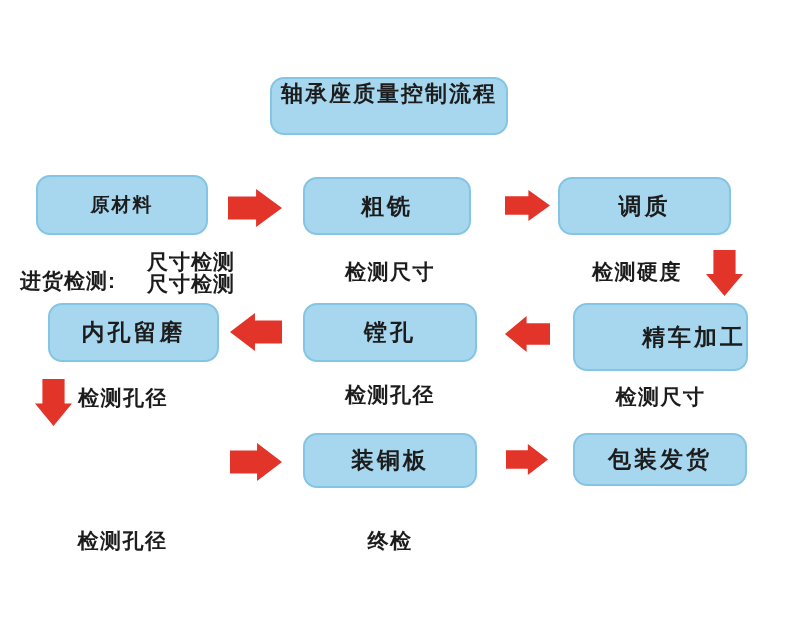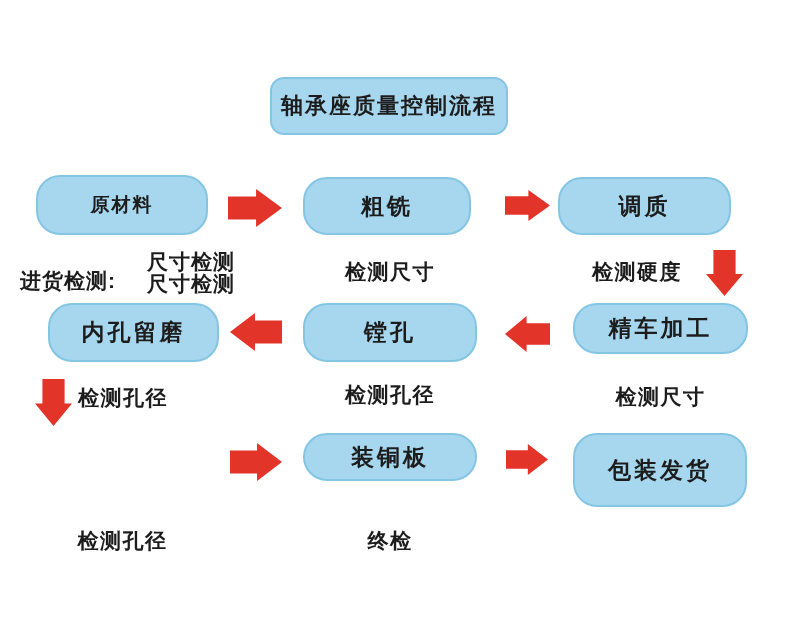--- a/index.html
+++ b/index.html
@@ -10,21 +10,21 @@
     width: 800px;
     height: 640px;
     background: var(--background, #ffffff);
     overflow: hidden;
   }
 
   .node {
     position: absolute;
     background: var(--box-fill, #a7d7ee);
     border: 2px solid var(--box-border, #84c5e3);
-    border-radius: 24px;
+    border-radius: 14px;
     box-sizing: border-box;
     display: flex;
     flex-direction: column;
     align-items: center;
     justify-content: center;
     font-weight: bold;
     font-size: 23px;
     letter-spacing: 3px;
     text-align: center;
     color: var(--text, #1c1c1c);
@@ -33,21 +33,20 @@
   .node.two-line { font-size: 19px; letter-spacing: 2px; line-height: 1.25; }
 
   .title-node {
     position: absolute;
     left: 270px; top: 77px; width: 238px; height: 58px;
     background: var(--box-fill, #a7d7ee);
     border: 2px solid var(--box-border, #84c5e3);
     border-radius: 14px;
     box-sizing: border-box;
     display: flex;
-    align-items: center;
     justify-content: center;
     font-weight: bold;
     font-size: 22px;
     letter-spacing: 2px;
   }
 
   .arrow {
     position: absolute;
     background: var(--arrow-red, #e3342a);
   }
@@ -110,34 +109,34 @@
   <div class="arrow down" style="left:706px; top:250px; width:37px; height:46px;"></div>
 
   <div class="node" style="left:36px; top:303px; width:171px; height:59px;margin-left:12px;">
     <span>内孔留磨</span>
   </div>
   <div class="arrow left" style="left:230px; top:313px; width:52px; height:38px;"></div>
   <div class="node" style="left:303px; top:303px; width:174px; height:59px;">
     <span>镗孔</span>
   </div>
   <div class="arrow left" style="left:505px; top:316px; width:45px; height:36px;"></div>
-  <div class="node" style="left:573px; top:303px; width:175px; height:51px;">
+  <div class="node" style="left:573px; top:303px; width:175px; height:68px;align-items:flex-end;">
     <span>精车加工</span>
   </div>
 
   <div class="arrow down" style="left:35px; top:379px; width:37px; height:47px;"></div>
   <div class="caption" style="left:78px; top:384px;">检测孔径</div>
   <div class="caption centered" style="left:303px; top:381px; width:174px;">检测孔径</div>
   <div class="caption centered" style="left:573px; top:383px; width:175px;">检测尺寸</div>
 
   <div class="arrow right" style="left:230px; top:443px; width:52px; height:38px;"></div>
-  <div class="node" style="left:303px; top:433px; width:174px; height:48px;">
+  <div class="node" style="left:303px; top:433px; width:174px; height:55px;">
     <span>装铜板</span>
   </div>
   <div class="arrow right" style="left:506px; top:444px; width:42px; height:31px;"></div>
-  <div class="node" style="left:573px; top:433px; width:174px; height:74px;">
+  <div class="node" style="left:573px; top:433px; width:174px; height:53px;">
     <span>包装发货</span>
   </div>
 
   <div class="caption centered" style="left:37px; top:527px; width:171px;">检测孔径</div>
   <div class="caption centered" style="left:303px; top:527px; width:174px;">终检</div>
 
 </div>
 
 </body></html>

